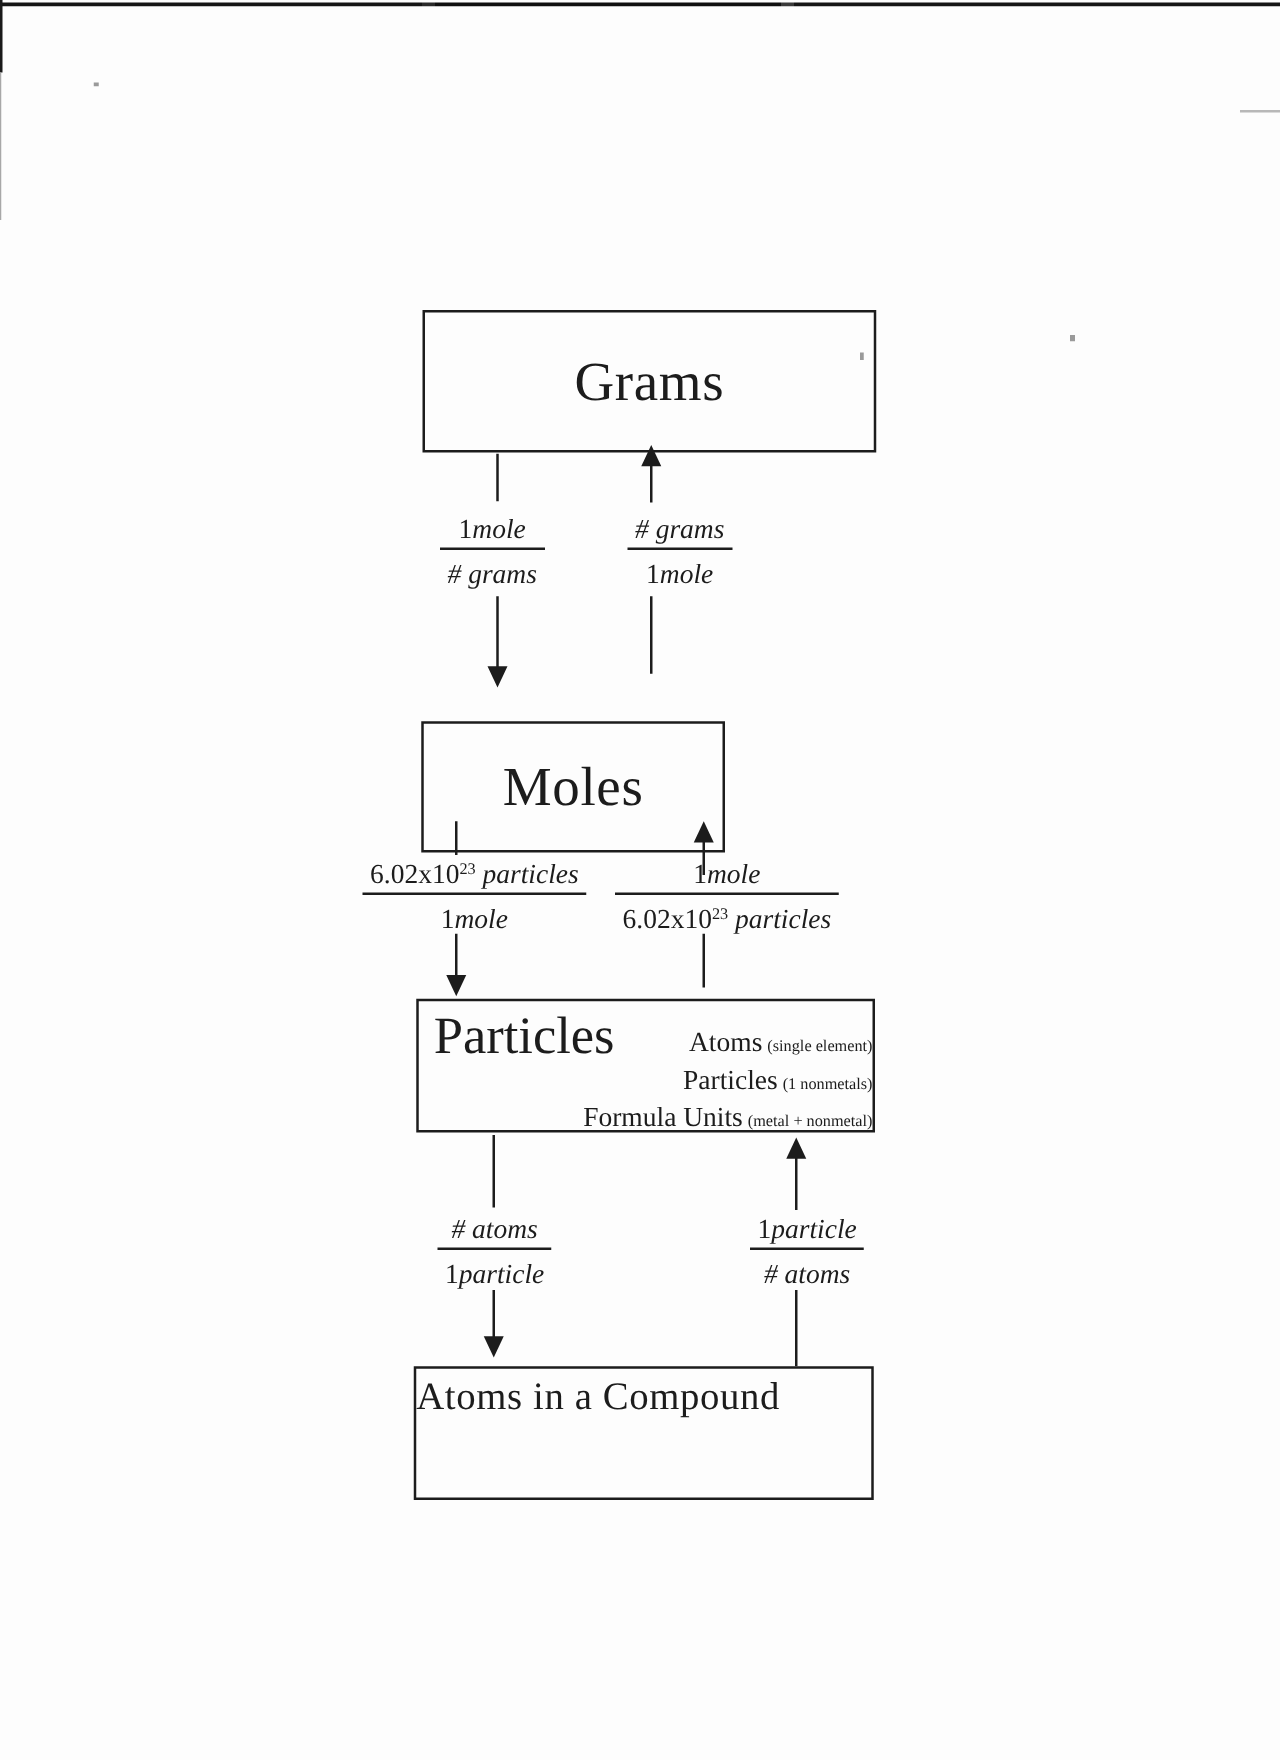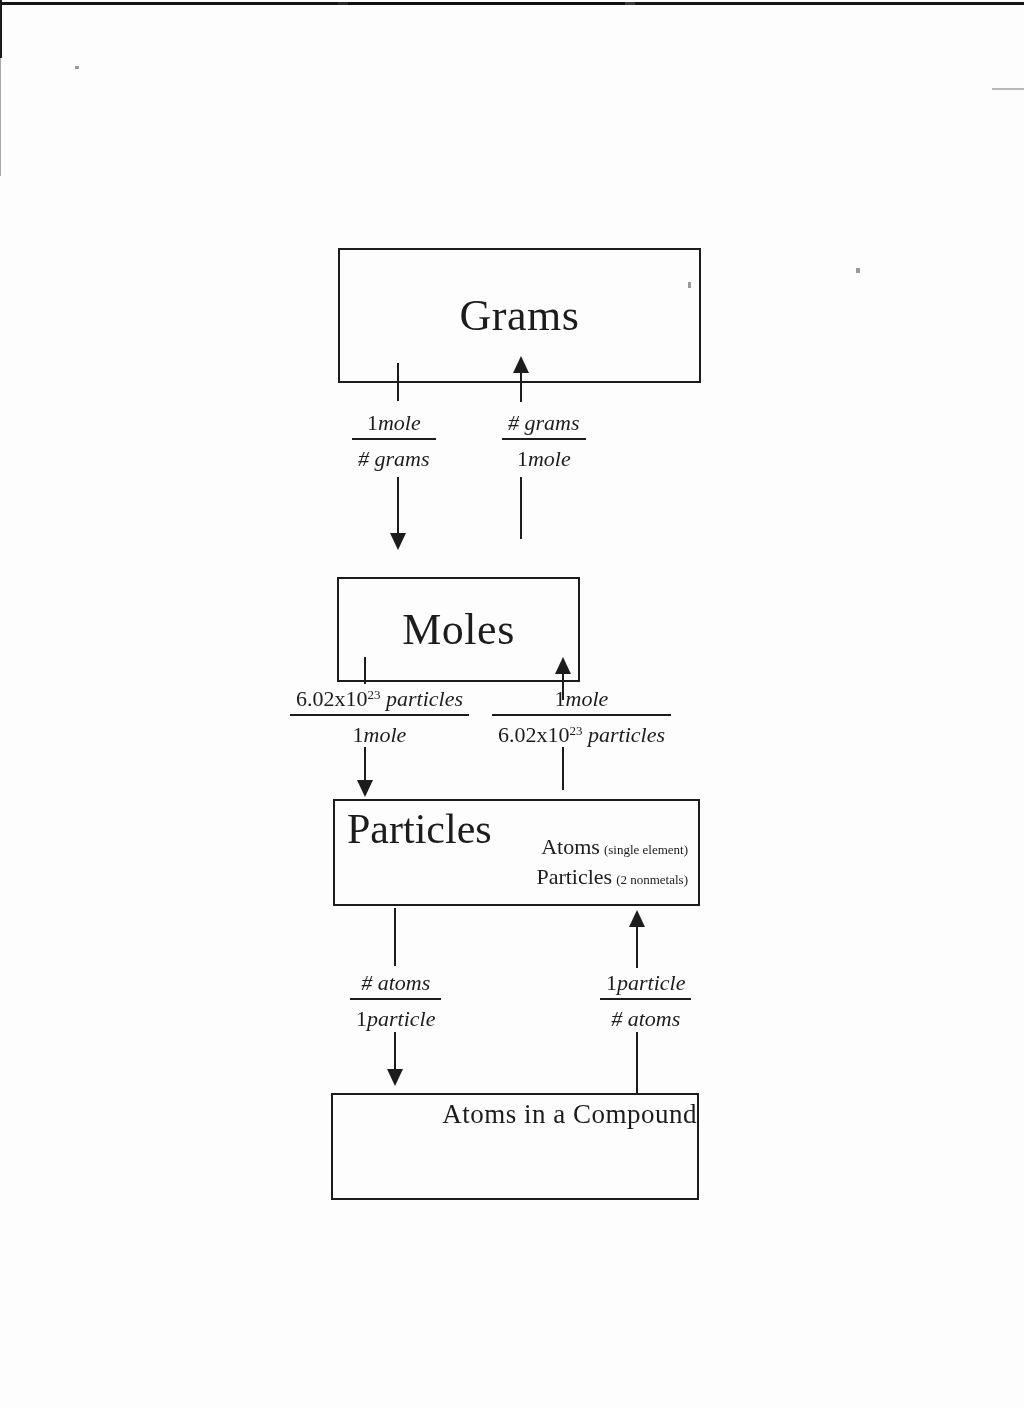--- a/index.html
+++ b/index.html
@@ -19,32 +19,32 @@
   .scan-right { position:absolute; left:992px; top:88px; width:32px; height:2px; background:#b8b8b8; }
   .speck { position:absolute; background:#9a9a9a; }
   .speck-1 { left:75px;  top:66px;  width:4px; height:3px; }
   .speck-2 { left:688px; top:282px; width:3px; height:6px; }
   .speck-3 { left:856px; top:268px; width:4px; height:5px; }
 
   
   .box { position:absolute; border:2px solid #1c1c1c; }
   .box-center { display:flex; align-items:center; justify-content:center; }
   .box-label { font-size:44px; letter-spacing:0.5px; }
-  #box-grams     { left:338px; top:248px;  width:363px; height:135px; }
+  #box-grams     { left:338px; top:248px;  width:363px; height:114px; }
   #box-moles     { left:337px; top:577px;  width:243px; height:105px; }
   #box-particles { left:333px; top:799px;  width:367px; height:107px; }
   #box-atoms     { left:331px; top:1093px; width:368px; height:107px; }
 
   .particles-title { position:absolute; left:12px; top:4px; font-size:42px; }
-  .particles-types { position:absolute; right:10px; top:19px; text-align:right;margin-top:13px; }
+  .particles-types { position:absolute; right:0; top:19px; text-align:right; }
   .ptype   { line-height:27px; white-space:nowrap; }
   .pt-name { font-size:22px; }
   .pt-note { font-size:13px; }
 
-  #box-atoms .box-label { display:block; text-align:right; padding-top:4px; font-size:27px; }
+  #box-atoms .box-label { display:block; text-align:left; padding-top:4px; font-size:31px; }
 
   
   .vline { position:absolute; width:2px; background:#1c1c1c; }
   #l1  { left:397px; top:363px;  height:38px; }
   #l2  { left:397px; top:477px;  height:57px; }
   #l3  { left:520px; top:372px;  height:30px; }
   #l4  { left:520px; top:477px;  height:62px; }
   #l5  { left:364px; top:657px;  height:27px; }
   #l6  { left:364px; top:747px;  height:35px; }
   #l7  { left:562px; top:673px;  height:27px; }
@@ -102,21 +102,25 @@
 
   <div class="box" id="box-particles">
     <span class="particles-title">Particles</span>
     <div class="particles-types">
       <div class="ptype">
         <span class="pt-name">Atoms</span>
         <span class="pt-note">(single element)</span>
       </div>
       <div class="ptype">
         <span class="pt-name">Particles</span>
-        <span class="pt-note">(2 nonmetals)</span>
+        <span class="pt-note">(1 nonmetals)</span>
+      </div>
+      <div class="ptype">
+        <span class="pt-name">Formula Units</span>
+        <span class="pt-note">(metal + nonmetal)</span>
       </div>
     </div>
   </div>
 
   <div class="box" id="box-atoms">
     <span class="box-label">Atoms in a Compound</span>
   </div>
 
   <div class="vline" id="l1"></div>
   <div class="vline" id="l2"></div>

